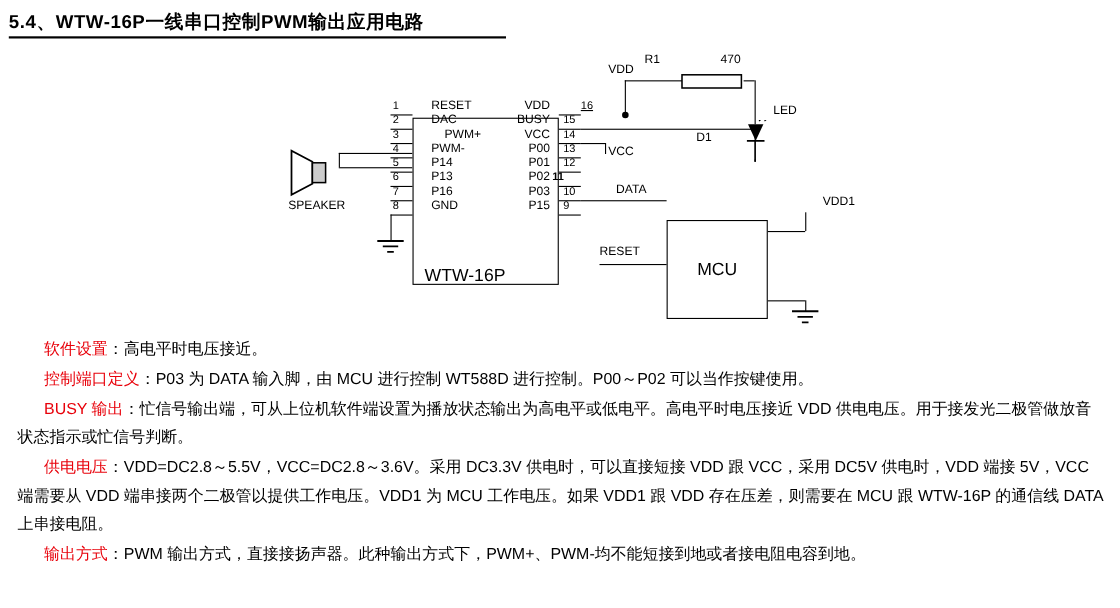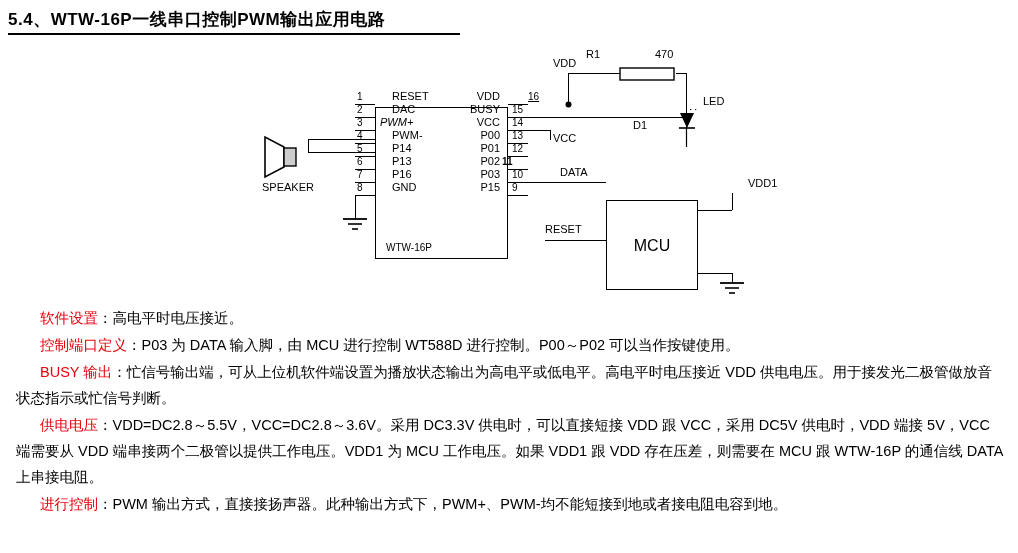--- a/index.html
+++ b/index.html
@@ -61,21 +61,21 @@
     height: 152px;
   }
   #mcu-chip {
     left: 606px;
     top: 155px;
     width: 92px;
     height: 90px;
   }
   .chip-name {
     position: absolute;
-    font-size: 10px;
+    font-size: 16px;
     white-space: nowrap;
   }
   #wtw-name { left: 386px; top: 197px; }
   #mcu-name {
     left: 606px;
     top: 192px;
     width: 92px;
     text-align: center;
     font-size: 16px;
   }
@@ -164,21 +164,21 @@
   <div class="pin-num" style="left:357px; top:59px;">2</div>
   <div class="pin-num" style="left:357px; top:72px;">3</div>
   <div class="pin-num" style="left:357px; top:85px;">4</div>
   <div class="pin-num" style="left:357px; top:98px;">5</div>
   <div class="pin-num" style="left:357px; top:111px;">6</div>
   <div class="pin-num" style="left:357px; top:124px;">7</div>
   <div class="pin-num" style="left:357px; top:137px;">8</div>
 
   <div class="pin-label pin-left" style="left:392px; top:45px;">RESET</div>
   <div class="pin-label pin-left" style="left:392px; top:58px;">DAC</div>
-  <div class="pin-label pin-left" style="left:380px; top:71px;font-style:italic;">PWM+</div>
+  <div class="pin-label pin-left" style="left:404px; top:71px;">PWM+</div>
   <div class="pin-label pin-left" style="left:392px; top:84px;">PWM-</div>
   <div class="pin-label pin-left" style="left:392px; top:97px;">P14</div>
   <div class="pin-label pin-left" style="left:392px; top:110px;">P13</div>
   <div class="pin-label pin-left" style="left:392px; top:123px;">P16</div>
   <div class="pin-label pin-left" style="left:392px; top:136px;">GND</div>
 
   <div class="wire h" style="left:508px; top:59px;  width:20px;"></div>
   <div class="wire h" style="left:508px; top:72px;  width:20px;"></div>
   <div class="wire h" style="left:508px; top:85px;  width:20px;"></div>
   <div class="wire h" style="left:508px; top:98px;  width:20px;"></div>
@@ -276,15 +276,15 @@
   <p class="indent">
     <span class="red">控制端口定义</span><span>：P03 为 DATA 输入脚，由 MCU 进行控制 WT588D 进行控制。P00～P02 可以当作按键使用。</span>
   </p>
   <p class="indent">
     <span class="red">BUSY 输出</span><span>：忙信号输出端，可从上位机软件端设置为播放状态输出为高电平或低电平。高电平时电压接近 VDD 供电电压。用于接发光二极管做放音状态指示或忙信号判断。</span>
   </p>
   <p class="indent">
     <span class="red">供电电压</span><span>：VDD=DC2.8～5.5V，VCC=DC2.8～3.6V。采用 DC3.3V 供电时，可以直接短接 VDD 跟 VCC，采用 DC5V 供电时，VDD 端接 5V，VCC 端需要从 VDD 端串接两个二极管以提供工作电压。VDD1 为 MCU 工作电压。如果 VDD1 跟 VDD 存在压差，则需要在 MCU 跟 WTW-16P 的通信线 DATA 上串接电阻。</span>
   </p>
   <p class="indent">
-    <span class="red">进行控制</span><span>：PWM 输出方式，直接接扬声器。此种输出方式下，PWM+、PWM-均不能短接到地或者接电阻电容到地。</span>
+    <span class="red">输出方式</span><span>：PWM 输出方式，直接接扬声器。此种输出方式下，PWM+、PWM-均不能短接到地或者接电阻电容到地。</span>
   </p>
 </div>
 
 </body></html>

